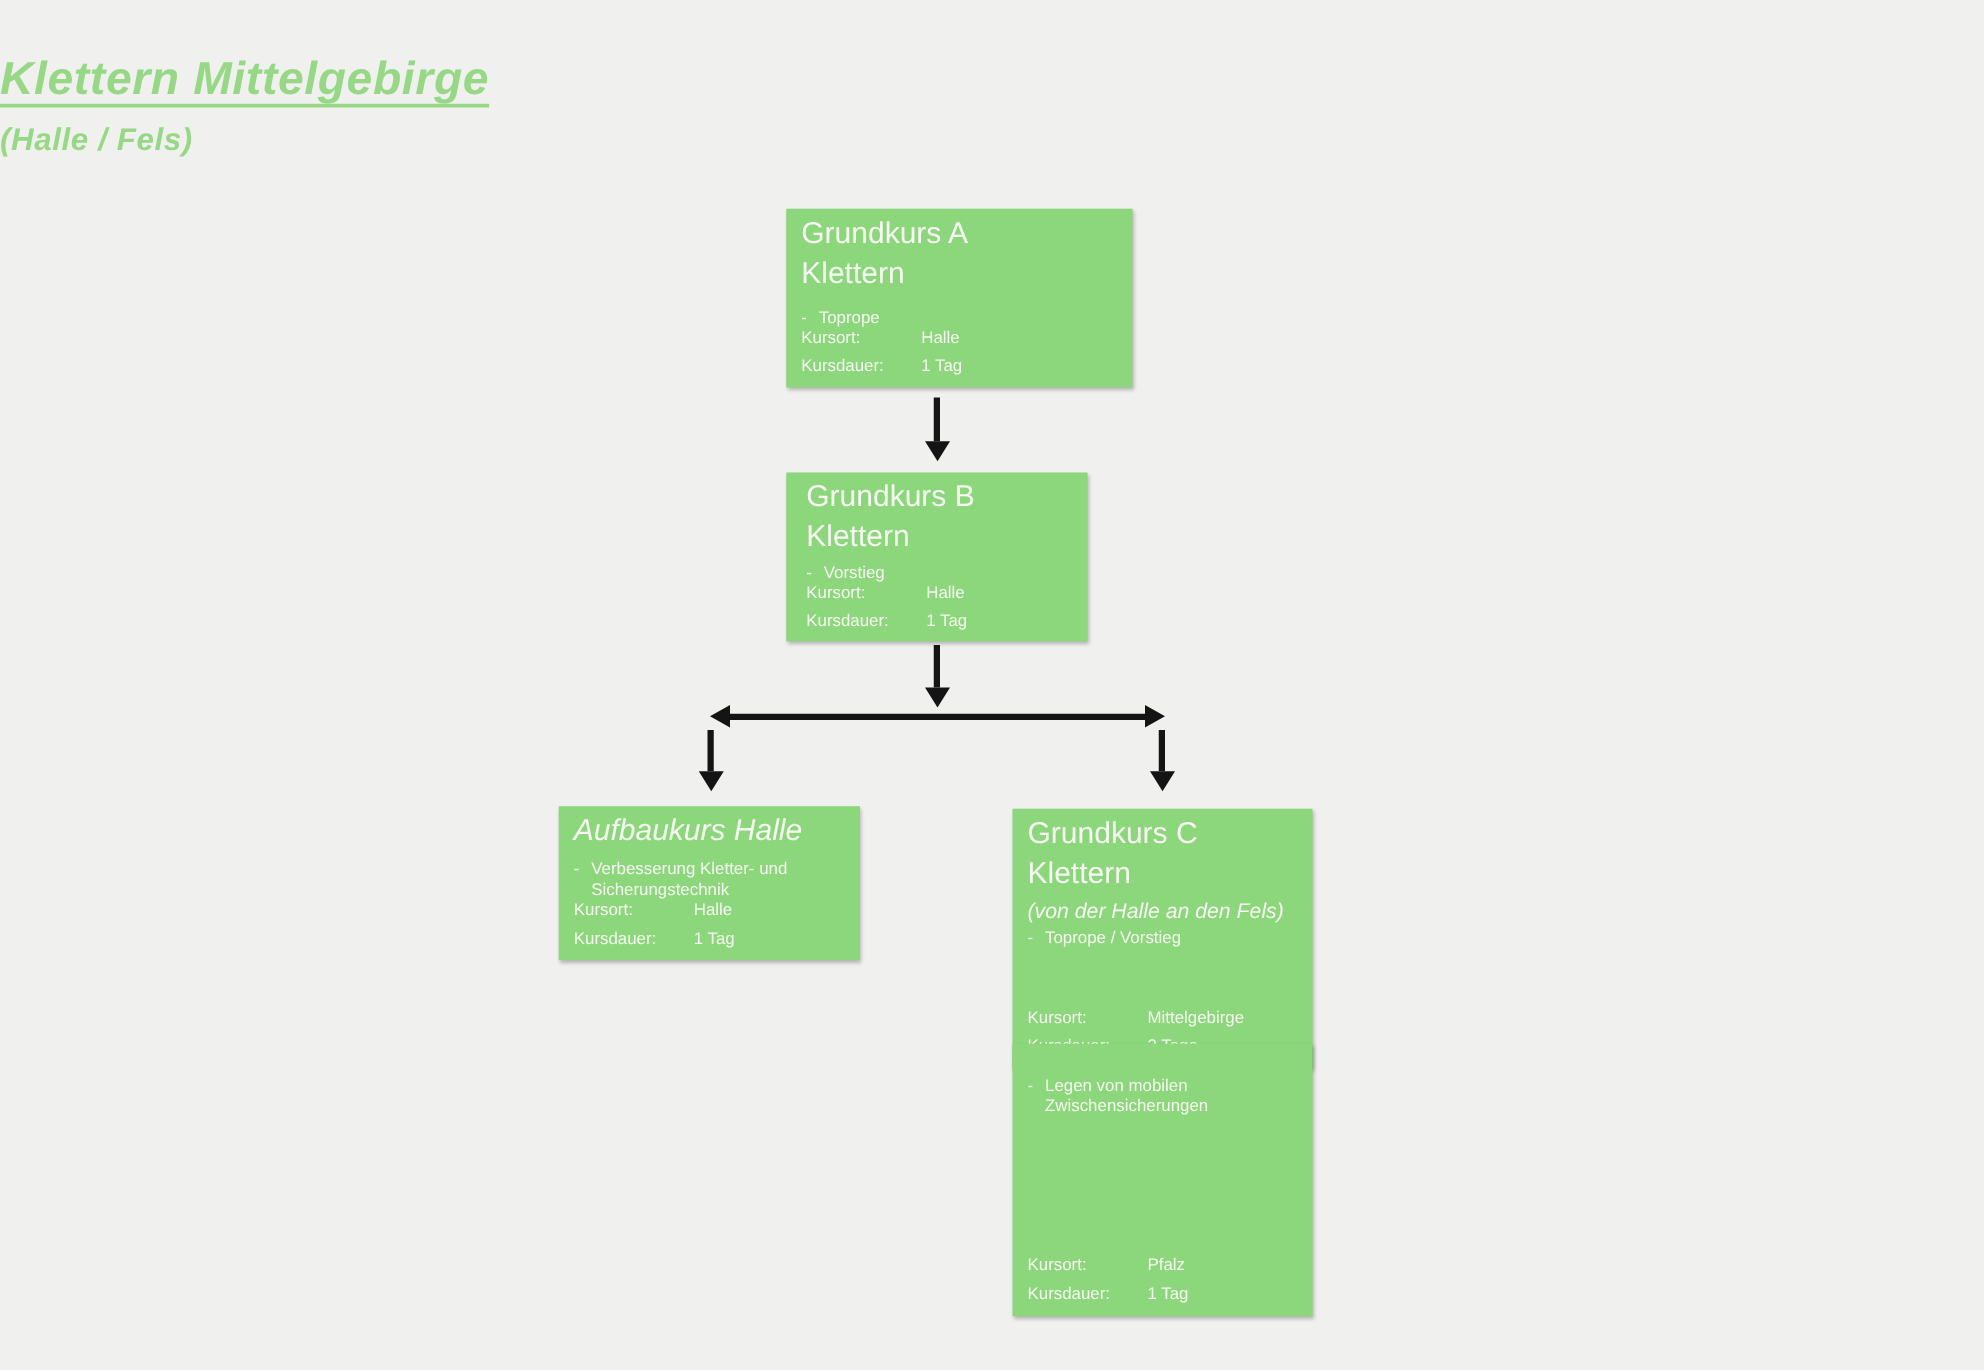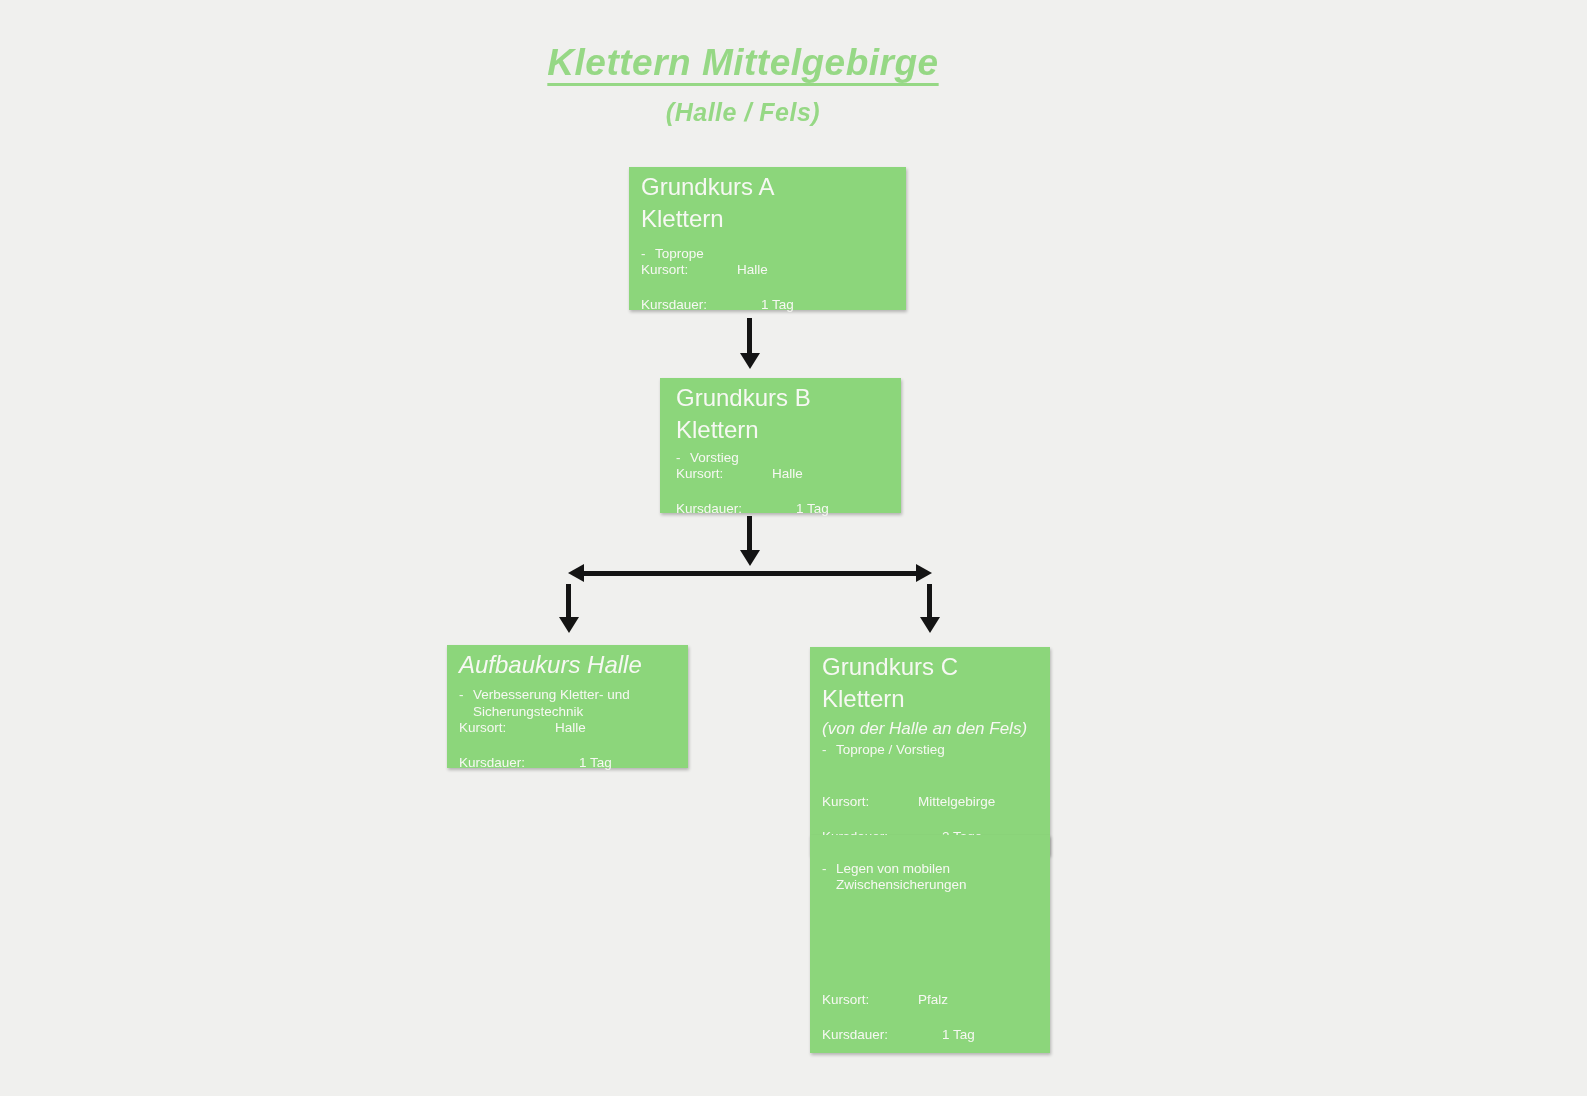--- a/index.html
+++ b/index.html
@@ -18,21 +18,21 @@
     background: var(--background);
     font-family: "Liberation Sans", sans-serif;
     overflow: hidden;
   }
 
   
   .heading-wrap {
     position: absolute;
     left: 0; top: 42px;
     width: 1486px;
-    text-align: center;
+    text-align: left;
   }
   .page-title {
     display: inline-block;
     font-size: 37px;
     font-weight: 700;
     font-style: italic;
     color: var(--title-green);
     letter-spacing: 0.5px;
     text-decoration: underline;
     text-decoration-thickness: 2.5px;
@@ -81,21 +81,21 @@
   .bullet.mid    { margin-top: 6px; }
   .bullet.loose  { margin-top: 22px; }
   .bullet .dash  { flex: 0 0 14px; }
   .bullet .btext { white-space: pre-line; }
   .kurs {
     margin-top: auto;
     font-size: 13.5px;
     line-height: 1.22;
   }
   .krow { display: flex; align-items: flex-end; }
-  .krow + .krow { margin-top: 18px; gap: 24px; }
+  .krow + .krow { margin-top: 6px; }
   .klabel { flex: 0 0 96px; }
 
   
   .varrow {
     position: absolute;
     width: 5px;
     background: var(--arrow-black);
   }
   .varrow::after {
     content: "";
@@ -153,21 +153,21 @@
       </div>
       <div class="krow">
         <span class="klabel">Kursdauer:</span>
         <span>1 Tag</span>
       </div>
     </div>
   </div>
 
   <div class="varrow" style="left:747px; top:318px; height:35px;"></div>
 
-  <div class="box" style="left:660px; top:378px; width:241px; height:135px;padding-left:16px;">
+  <div class="box" style="left:629px; top:378px; width:241px; height:135px;padding-left:16px;">
     <div class="box-title">Grundkurs B
 Klettern</div>
     <div class="bullet tight">
       <span class="dash">-</span>
       <span class="btext">Vorstieg</span>
     </div>
     <div class="kurs">
       <div class="krow">
         <span class="klabel">Kursort:</span>
         <span>Halle</span>

